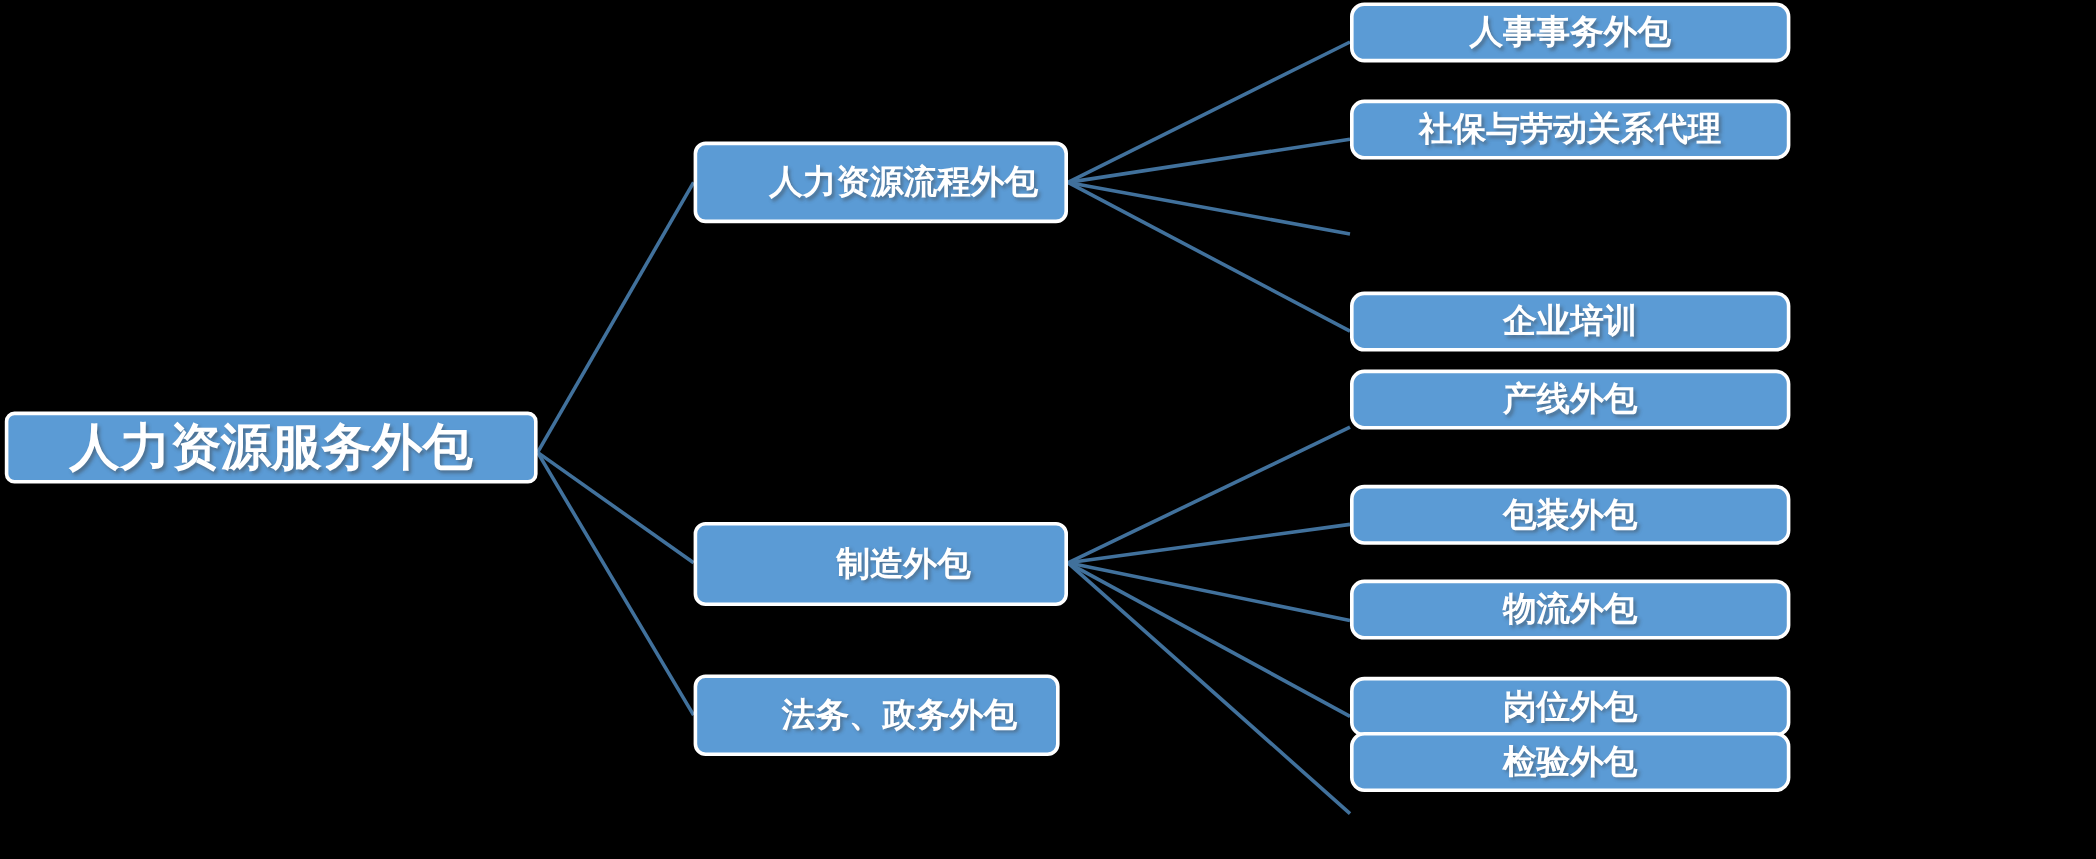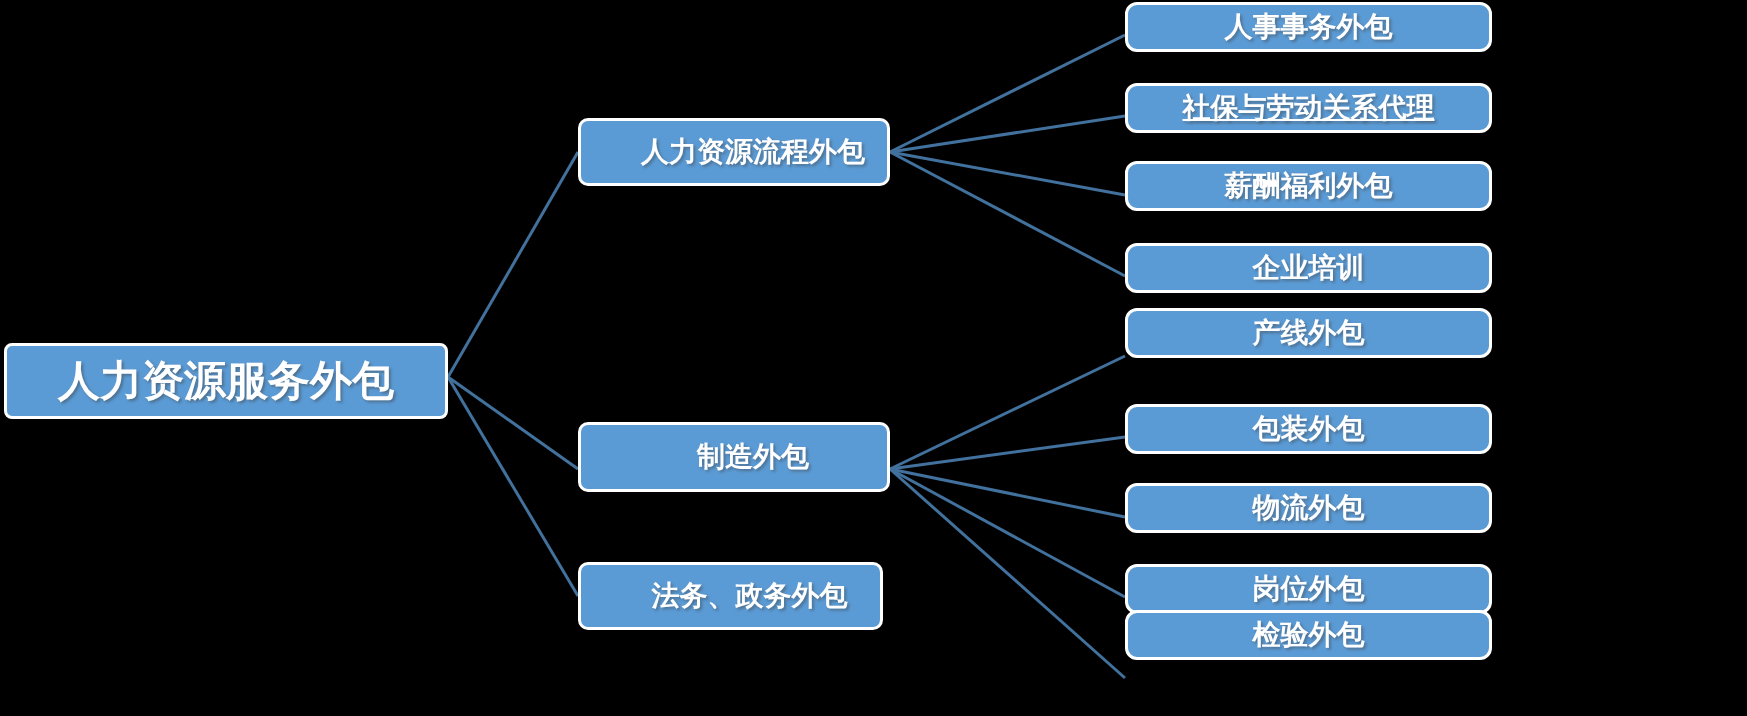--- a/index.html
+++ b/index.html
@@ -34,43 +34,43 @@
     align-items: center;
     justify-content: center;
     text-align: center;
     text-shadow: 2px 2px 3px rgba(60,60,60,0.45);
     white-space: nowrap;
   }
   .node.root {
     left: 4px;
     top: 343px;
     width: 444px;
-    height: 76px;
+    height: 60px;
     font-size: 42px;
     border-radius: 8px;
   }
   .node.branch {
     left: 578px;
     width: 312px;
     height: 68px;
     font-size: 28px;
     padding-left: 38px;
   }
   .node.branch.b0 { top: 118px; }
-  .node.branch.b1 { top: 422px; height: 70px; }
+  .node.branch.b1 { top: 435px; height: 70px; }
   .node.branch.b2 { top: 562px; width: 305px; font-family: Liberation Serif, serif; }
   .node.leaf {
     left: 1125px;
     width: 367px;
     height: 50px;
     font-size: 28px;
     border-radius: 12px;
   }
   .node.leaf.l0 { top: 2px; }
-  .node.leaf.l1 { top: 83px; text-decoration: underline; }
+  .node.leaf.l1 { top: 83px; }
   .node.leaf.l2 { top: 161px; }
   .node.leaf.l3 { top: 243px; }
   .node.leaf.l4 { top: 308px; }
   .node.leaf.l5 { top: 404px; }
   .node.leaf.l6 { top: 483px; }
   .node.leaf.l7 { top: 564px; font-family: Liberation Mono, monospace; }
   .node.leaf.l8 { top: 610px; }
   .connector {
     stroke: #41719C;
     stroke-width: 3;
@@ -101,21 +101,20 @@
   </svg>
 
   <div class="node root">人力资源服务外包</div>
 
   <div class="node branch b0">人力资源流程外包</div>
   <div class="node branch b1">制造外包</div>
   <div class="node branch b2">法务、政务外包</div>
 
   <div class="node leaf l0">人事事务外包</div>
   <div class="node leaf l1">社保与劳动关系代理</div>
-  <div class="node leaf l2">薪酬福利外包</div>
   <div class="node leaf l3">企业培训</div>
   <div class="node leaf l4">产线外包</div>
   <div class="node leaf l5">包装外包</div>
   <div class="node leaf l6">物流外包</div>
   <div class="node leaf l7">岗位外包</div>
   <div class="node leaf l8">检验外包</div>
 
 </div>
 
 </body></html>

